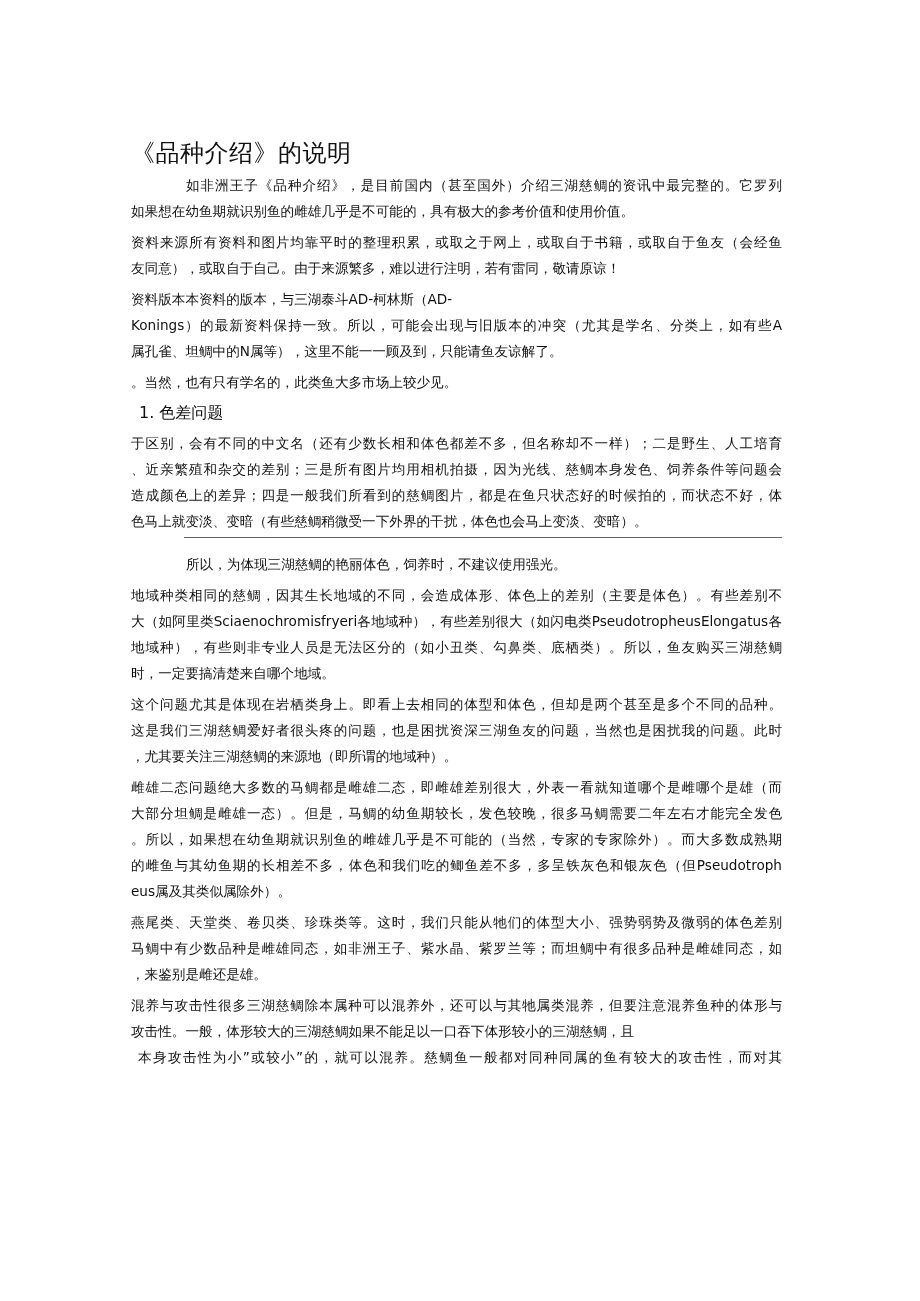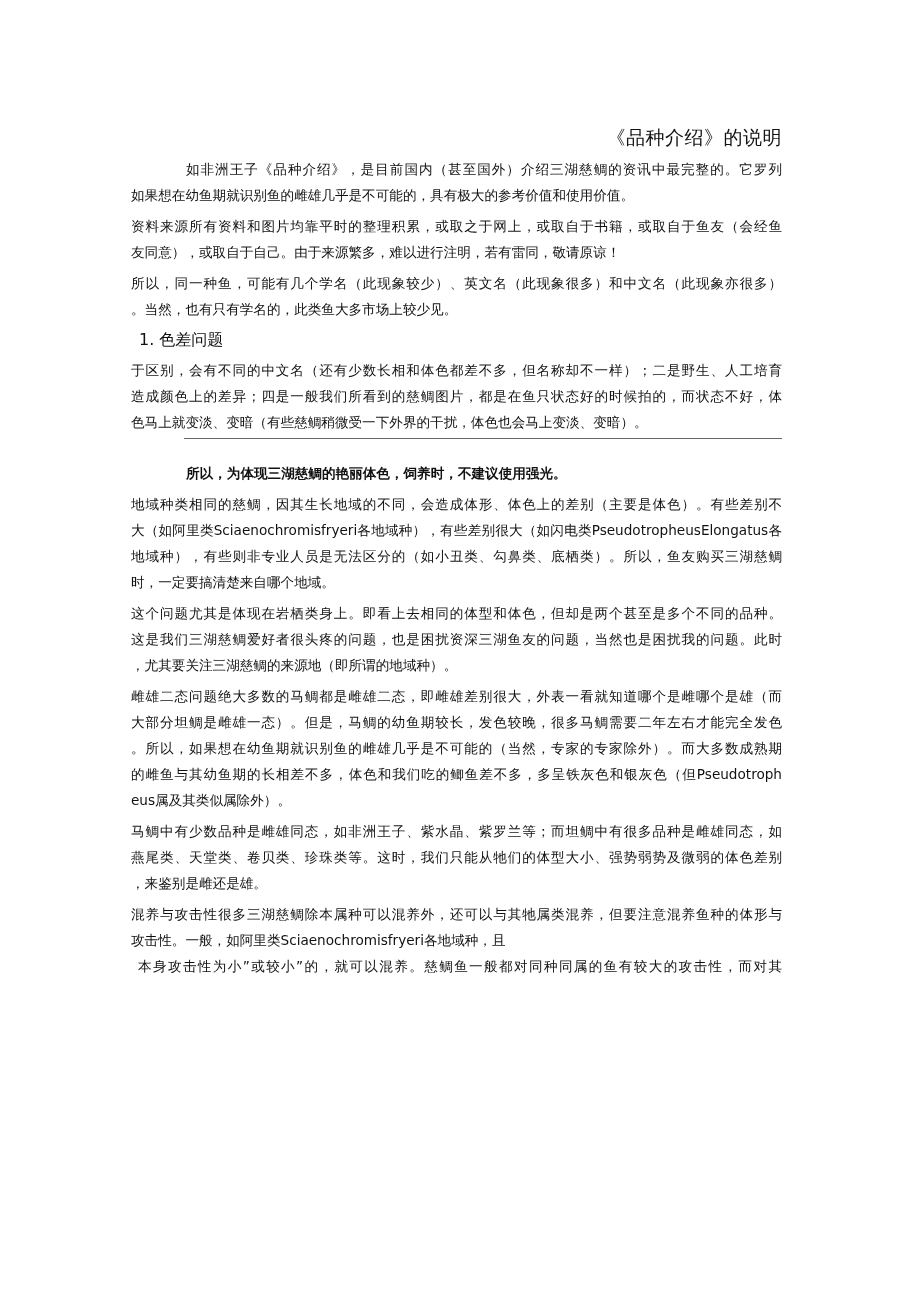--- a/index.html
+++ b/index.html
@@ -15,24 +15,24 @@
       font-family: "DejaVu Sans", "Liberation Sans", sans-serif;
       color: #111111;
     }
     .page {
       position: absolute;
       left: 131px;
       top: 124px;
       width: 651px;
     }
     .title {
-      text-align: right;
-      font-size: 19px;
+      text-align: left;
+      font-size: 24px;
       line-height: 26px;
-      margin: 0 0 6px 0;
+      margin: 16px 0 6px 0;
       font-weight: normal;
       letter-spacing: 0.5px;
     }
     .para {
       font-size: 13.6px;
       line-height: 26px;
       margin: 0 0 5px 0;
       text-align: justify;
       word-break: break-all;
     }
@@ -57,52 +57,56 @@
       margin: 0 0 4px 8px;
       font-weight: normal;
     }
     .rule {
       height: 0;
       border-top: 1px solid #666666;
       margin: -2px 0 0 53px;
       width: 598px;
     }
     .after-rule {
-      margin-top: 21px;
-      font-weight: bold;
+      margin-top: 13px;
     }
   </style>
 </head>
 <body>
 
 <div class="page">
 
   <h1 class="title">《品种介绍》的说明</h1>
 
   <p class="para">
     <span class="line indent">如非洲王子《品种介绍》，是目前国内（甚至国外）介绍三湖慈鲷的资讯中最完整的。它罗列</span>
     <span class="line last">如果想在幼鱼期就识别鱼的雌雄几乎是不可能的，具有极大的参考价值和使用价值。</span>
   </p>
 
   <p class="para">
     <span class="line">资料来源所有资料和图片均靠平时的整理积累，或取之于网上，或取自于书籍，或取自于鱼友（会经鱼</span>
     <span class="line last">友同意），或取自于自己。由于来源繁多，难以进行注明，若有雷同，敬请原谅！</span>
   </p>
 
+  <p class="para">
+    <span class="line last">资料版本本资料的版本，与三湖泰斗AD-柯林斯（AD-</span>
+    <span class="line">Konings）的最新资料保持一致。所以，可能会出现与旧版本的冲突（尤其是学名、分类上，如有些A</span>
+    <span class="line last">属孔雀、坦鲷中的N属等），这里不能一一顾及到，只能请鱼友谅解了。</span>
+  </p>
 
 
   <p class="para">
-    <span class="line">所以，同一种鱼，可能有几个学名（此现象较少）、英文名（此现象很多）和中文名（此现象亦很多）</span>
     <span class="line last">。当然，也有只有学名的，此类鱼大多市场上较少见。</span>
   </p>
 
   <h2 class="heading">1. 色差问题</h2>
 
   <p class="para">
     <span class="line">于区别，会有不同的中文名（还有少数长相和体色都差不多，但名称却不一样）；二是野生、人工培育</span>
+    <span class="line">、近亲繁殖和杂交的差别；三是所有图片均用相机拍摄，因为光线、慈鲷本身发色、饲养条件等问题会</span>
     <span class="line">造成颜色上的差异；四是一般我们所看到的慈鲷图片，都是在鱼只状态好的时候拍的，而状态不好，体</span>
     <span class="line last">色马上就变淡、变暗（有些慈鲷稍微受一下外界的干扰，体色也会马上变淡、变暗）。</span>
   </p>
   <div class="rule"></div>
 
   <p class="para after-rule">
     <span class="line last indent">所以，为体现三湖慈鲷的艳丽体色，饲养时，不建议使用强光。</span>
   </p>
 
   <p class="para">
@@ -121,24 +125,24 @@
 
   <p class="para">
     <span class="line">雌雄二态问题绝大多数的马鲷都是雌雄二态，即雌雄差别很大，外表一看就知道哪个是雌哪个是雄（而</span>
     <span class="line">大部分坦鲷是雌雄一态）。但是，马鲷的幼鱼期较长，发色较晚，很多马鲷需要二年左右才能完全发色</span>
     <span class="line">。所以，如果想在幼鱼期就识别鱼的雌雄几乎是不可能的（当然，专家的专家除外）。而大多数成熟期</span>
     <span class="line">的雌鱼与其幼鱼期的长相差不多，体色和我们吃的鲫鱼差不多，多呈铁灰色和银灰色（但Pseudotroph</span>
     <span class="line last">eus属及其类似属除外）。</span>
   </p>
 
   <p class="para">
+    <span class="line">燕尾类、天堂类、卷贝类、珍珠类等。这时，我们只能从牠们的体型大小、强势弱势及微弱的体色差别</span>
     <span class="line">马鲷中有少数品种是雌雄同态，如非洲王子、紫水晶、紫罗兰等；而坦鲷中有很多品种是雌雄同态，如</span>
-    <span class="line">燕尾类、天堂类、卷贝类、珍珠类等。这时，我们只能从牠们的体型大小、强势弱势及微弱的体色差别</span>
     <span class="line last">，来鉴别是雌还是雄。</span>
   </p>
 
   <p class="para">
     <span class="line">混养与攻击性很多三湖慈鲷除本属种可以混养外，还可以与其牠属类混养，但要注意混养鱼种的体形与</span>
-    <span class="line last">攻击性。一般，如阿里类Sciaenochromisfryeri各地域种，且</span>
+    <span class="line last">攻击性。一般，体形较大的三湖慈鲷如果不能足以一口吞下体形较小的三湖慈鲷，且</span>
     <span class="line indent-small">本身攻击性为小”或较小”的，就可以混养。慈鲷鱼一般都对同种同属的鱼有较大的攻击性，而对其</span>
   </p>
 
 </div>
 
 </body></html>

